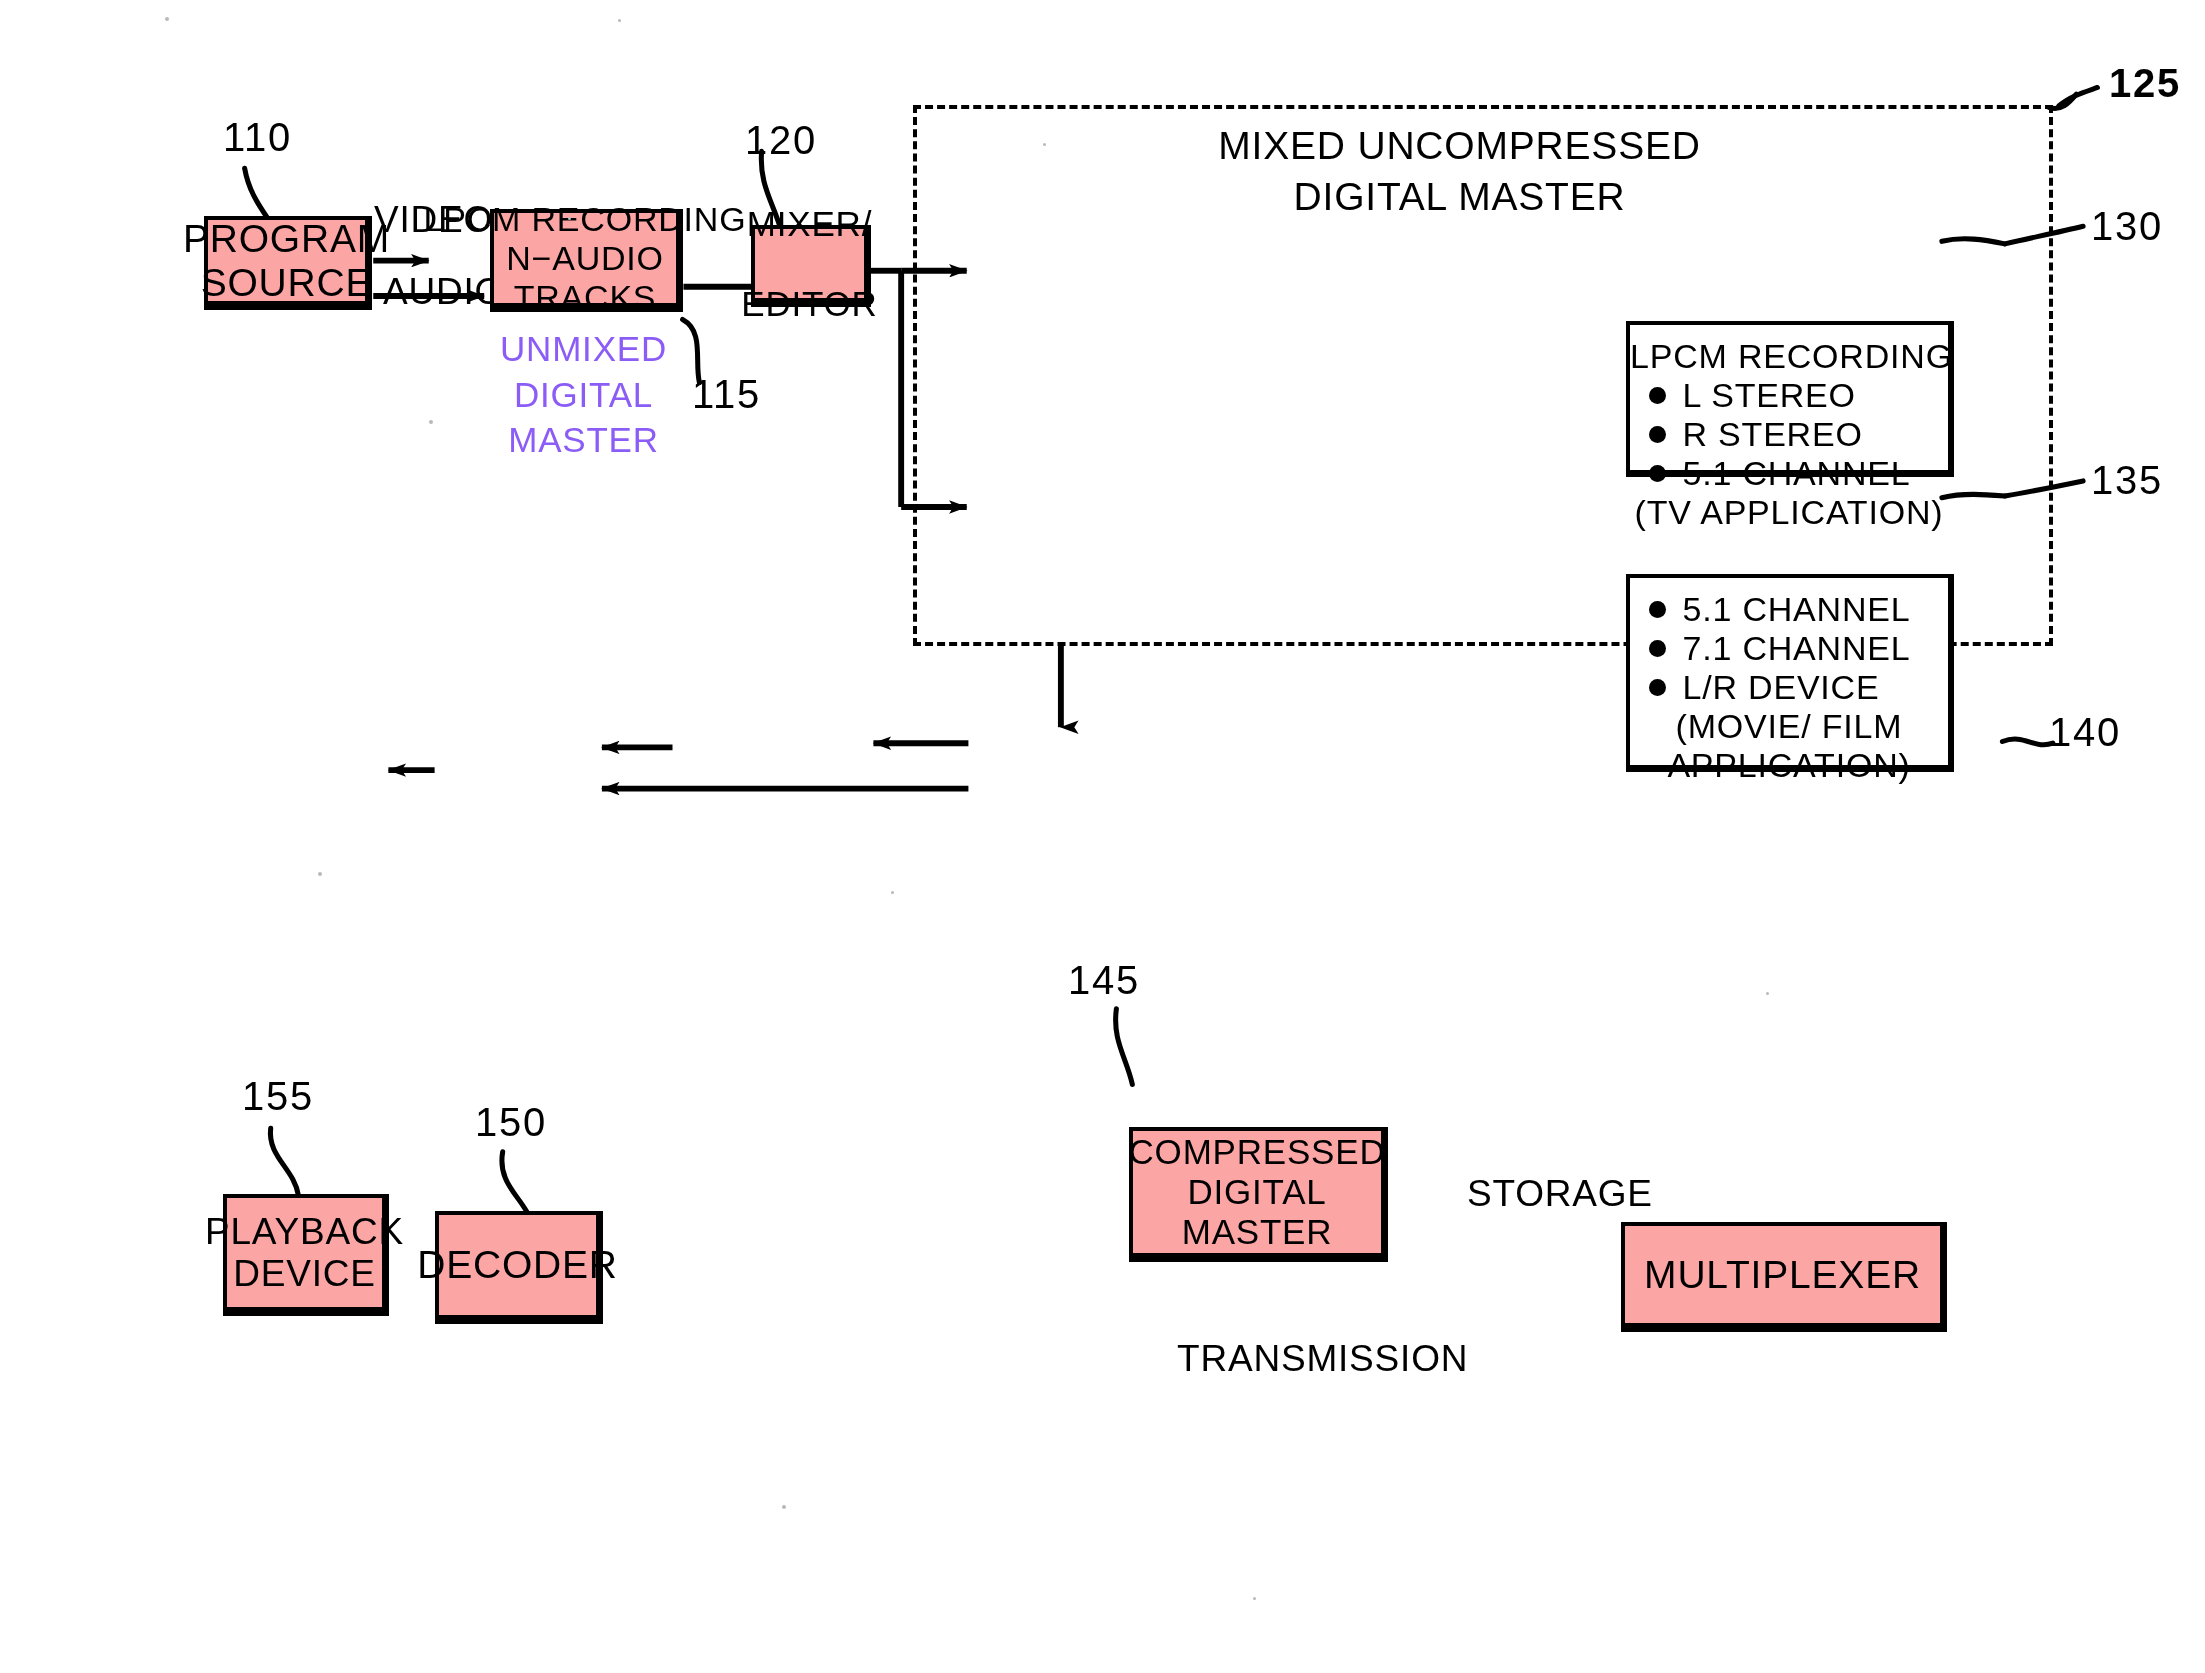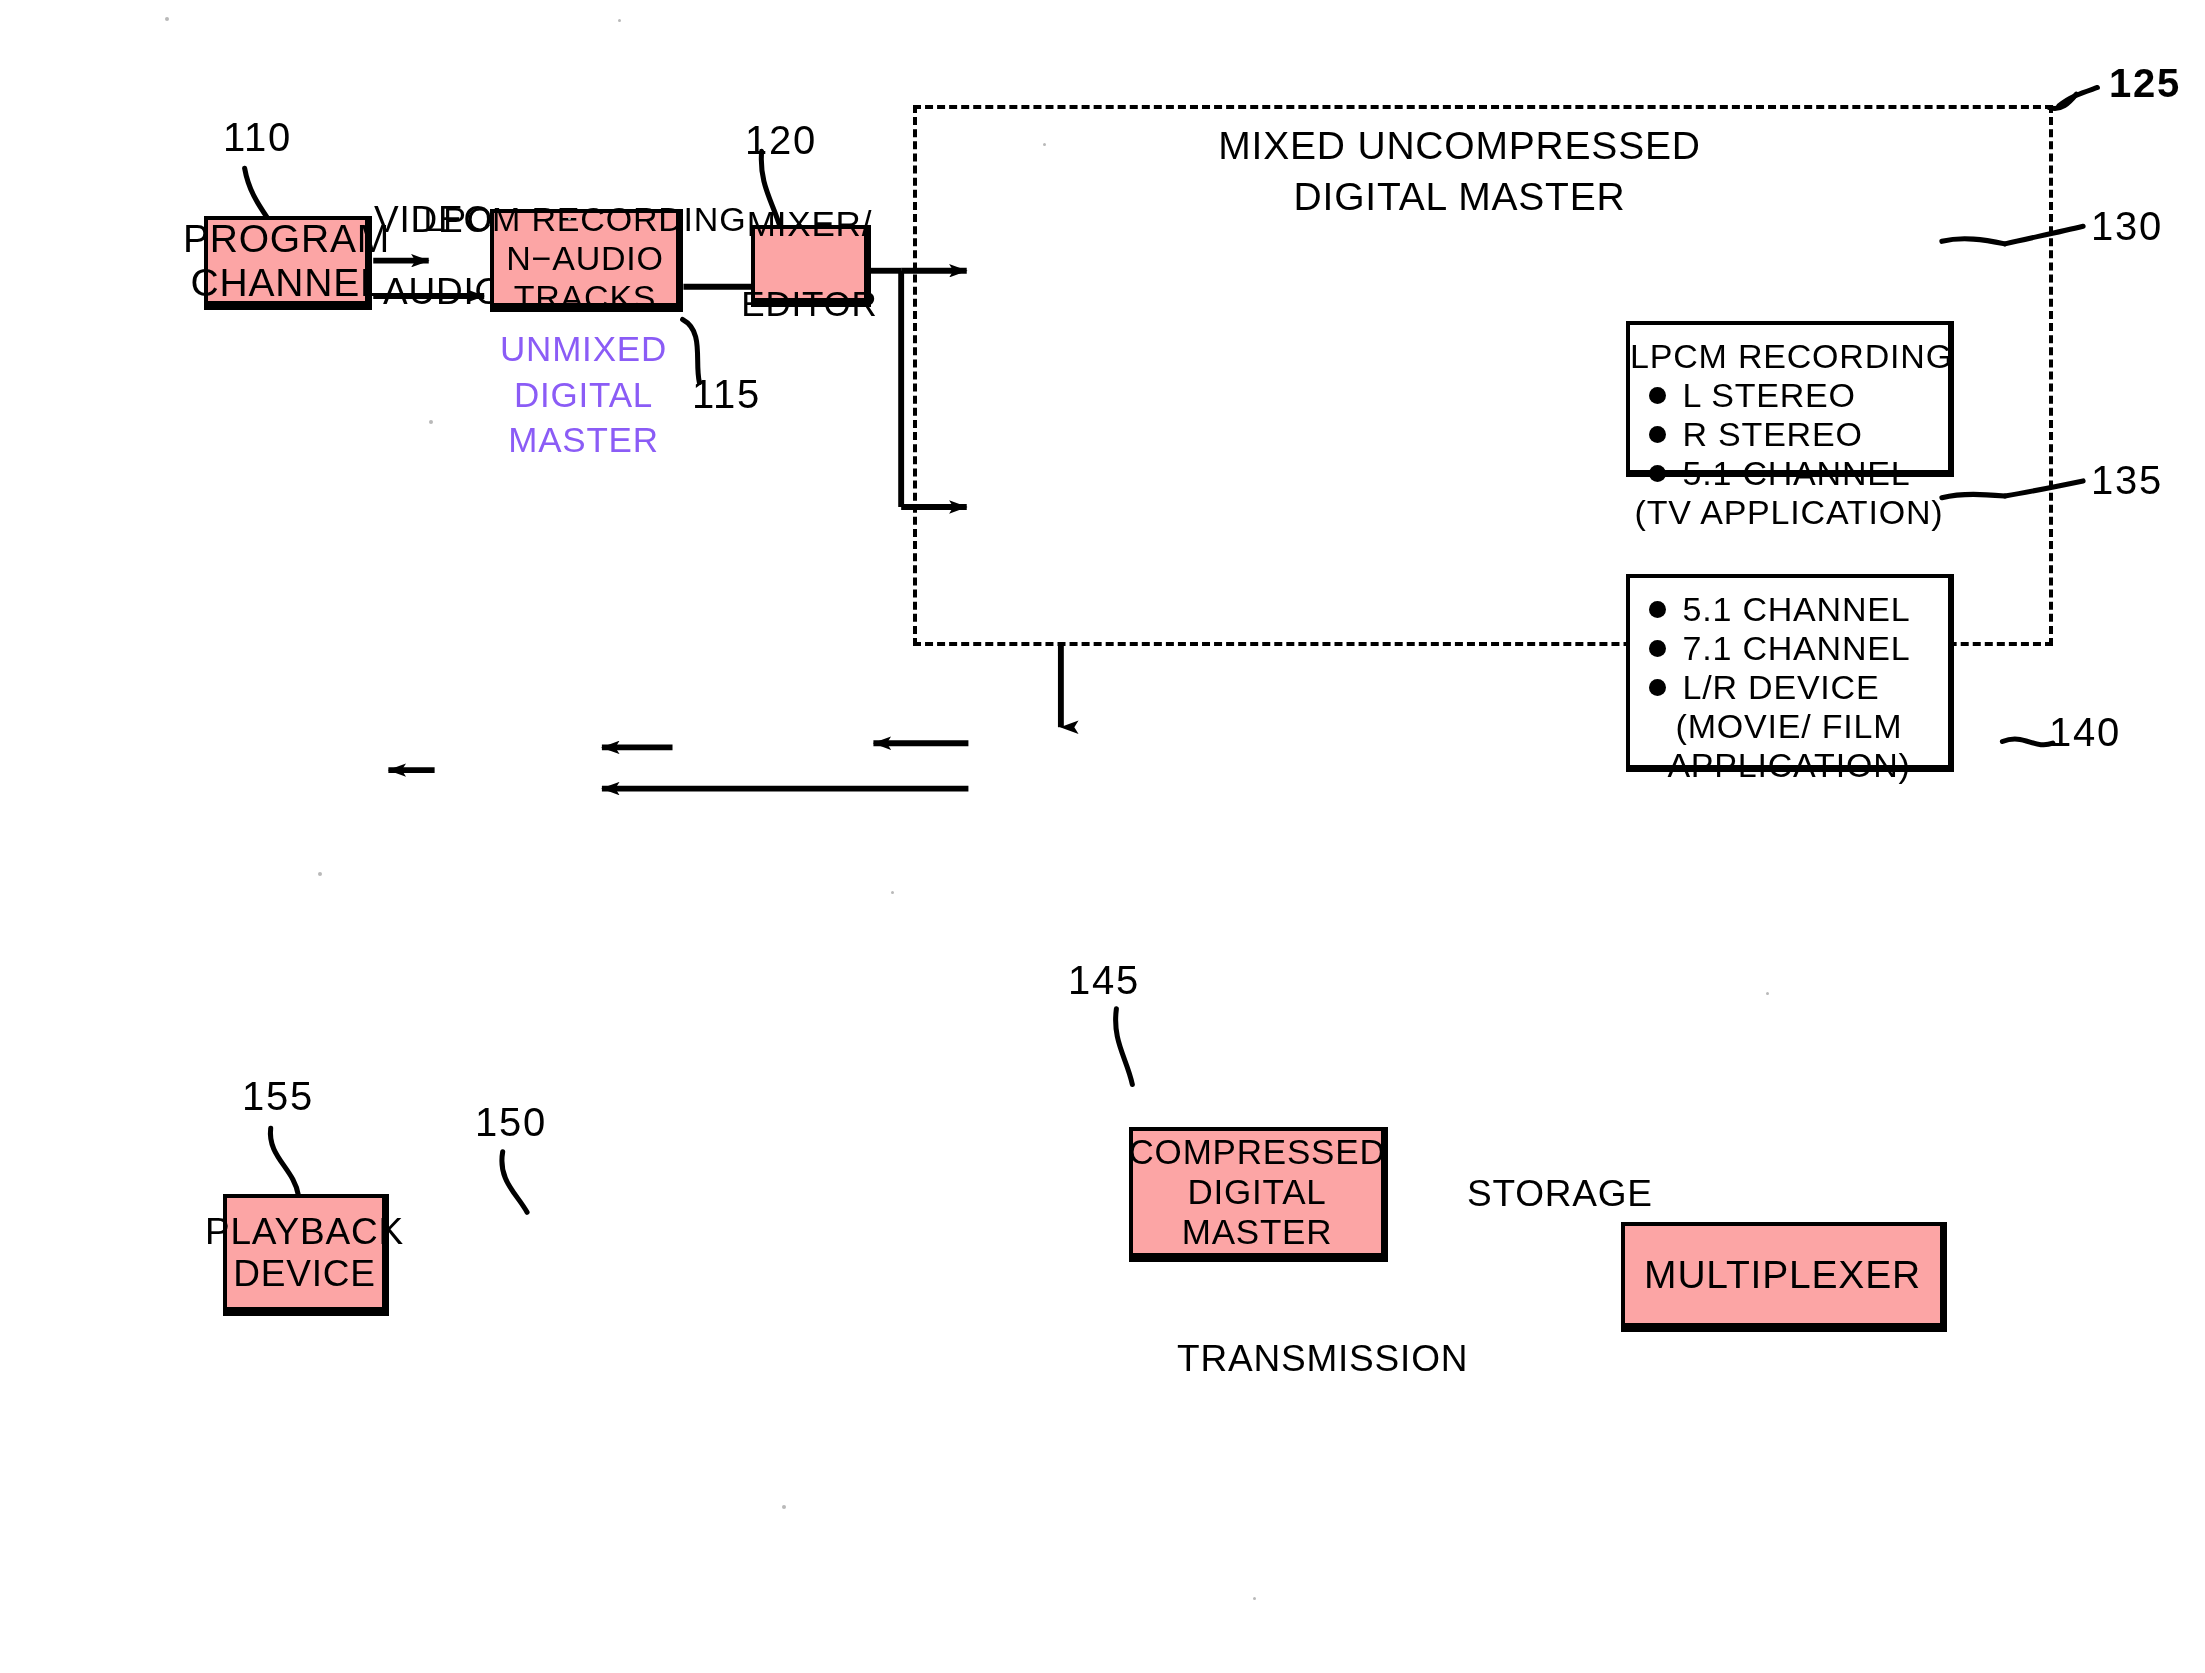--- a/index.html
+++ b/index.html
@@ -120,21 +120,21 @@
     <g>
       <path d="M598,1370 C592,1404 615,1420 627,1442" stroke="#000" stroke-width="6" fill="none" stroke-linecap="round"></path>
     </g>
     <g>
       <path d="M322,1342 C318,1376 350,1390 355,1422" stroke="#000" stroke-width="6" fill="none" stroke-linecap="round"></path>
     </g>
   </svg>
 
   <div class="box" style="left:204px;top:216px;width:168px;height:94px;">
     <span class="ln f46">PROGRAM</span>
-    <span class="ln f46">CHANNEL</span>
+    <span class="ln f46">SOURCE</span>
   </div>
   <div class="ref f48" style="left:223px;top:115px;">110</div>
 
   <div class="txt f44" style="left:374px;top:199px;">VIDEO</div>
   <div class="txt f44" style="left:383px;top:271px;">AUDIO</div>
 
   <div class="box" style="left:490px;top:209px;width:193px;height:103px;">
     <span class="ln f40">LPCM RECORDING</span>
     <span class="ln f40">N−AUDIO</span>
     <span class="ln f40">TRACKS</span>
@@ -207,20 +207,23 @@
   <div class="box" style="left:1129px;top:1127px;width:259px;height:135px;">
     <span class="ln f42">COMPRESSED</span>
     <span class="ln f42">DIGITAL</span>
     <span class="ln f42">MASTER</span>
   </div>
   <div class="ref f48" style="left:1068px;top:958px;">145</div>
 
   <div class="txt f44" style="left:1467px;top:1173px;">STORAGE</div>
   <div class="txt f44" style="left:1177px;top:1338px;">TRANSMISSION</div>
 
+  <div class="box" style="left:435px;top:1211px;width:168px;height:113px;">
+    <span class="ln f46">DECODER</span>
+  </div>
   <div class="ref f48" style="left:475px;top:1100px;">150</div>
 
   <div class="box" style="left:223px;top:1194px;width:166px;height:122px;">
     <span class="ln f44">PLAYBACK</span>
     <span class="ln f44">DEVICE</span>
   </div>
   <div class="ref f48" style="left:242px;top:1074px;">155</div>
 
   <div class="speck" style="left:165px;top:17px;width:4.2px;height:4.2px;"></div>
   <div class="speck" style="left:568px;top:217px;width:3.4px;height:3.4px;"></div>

